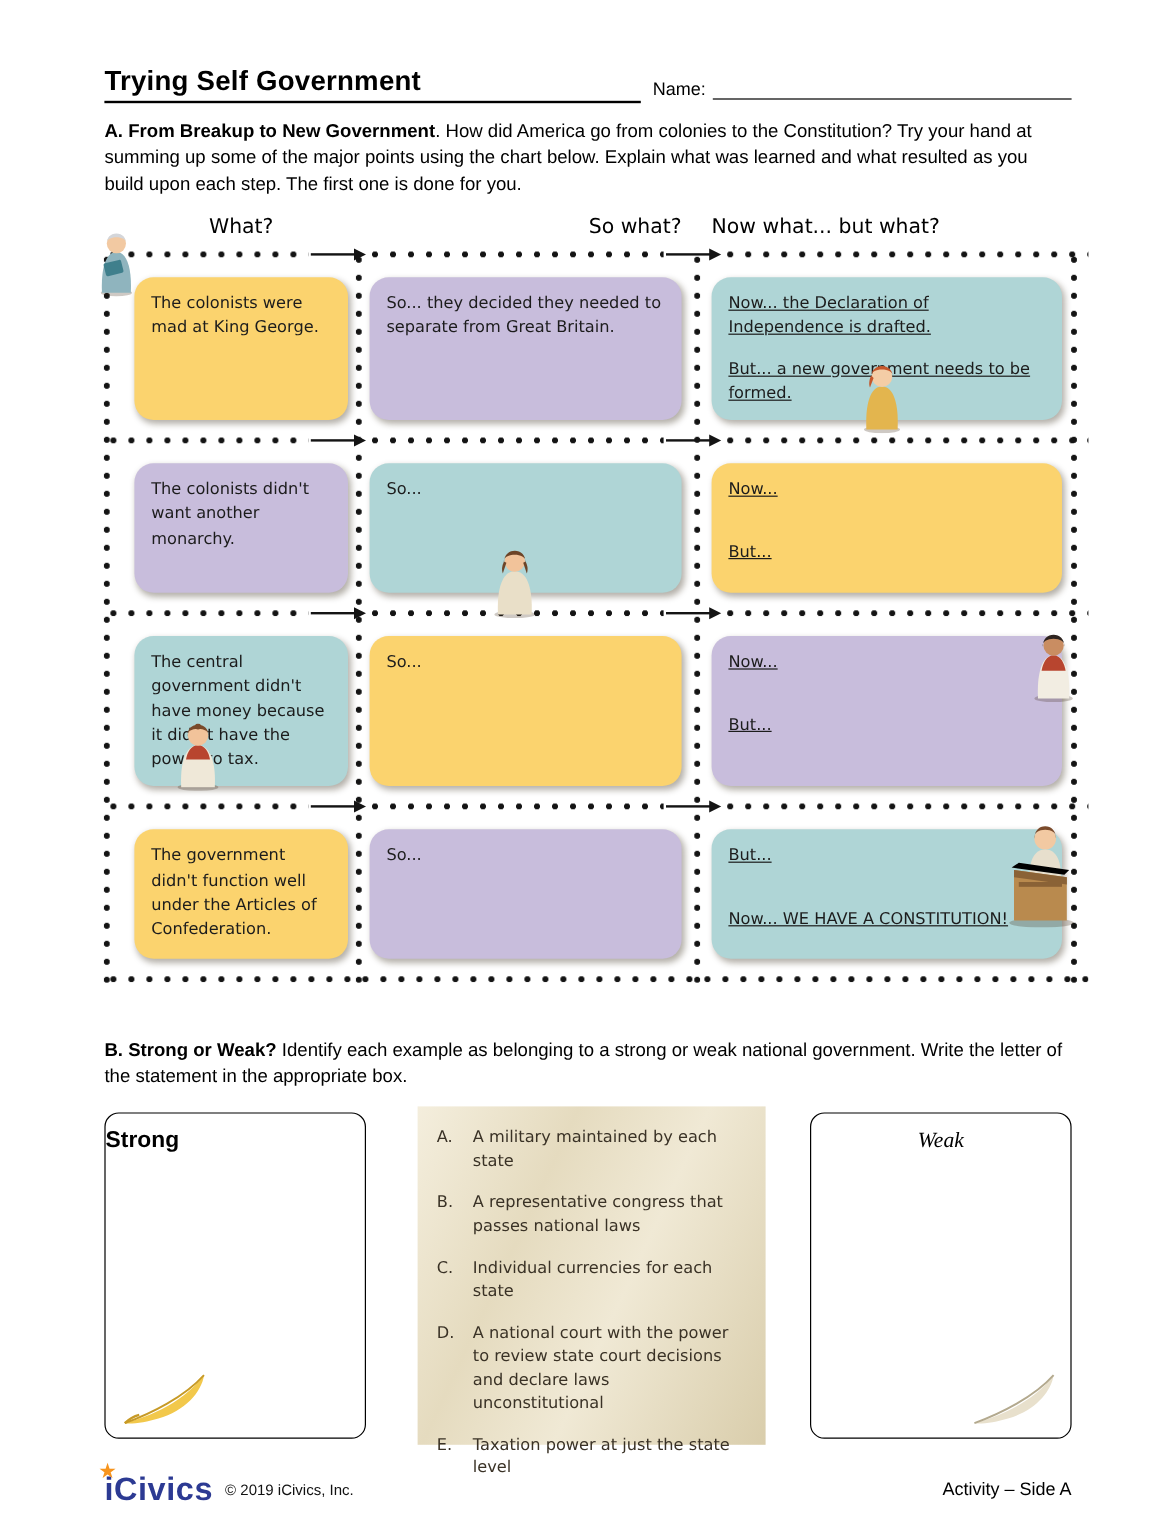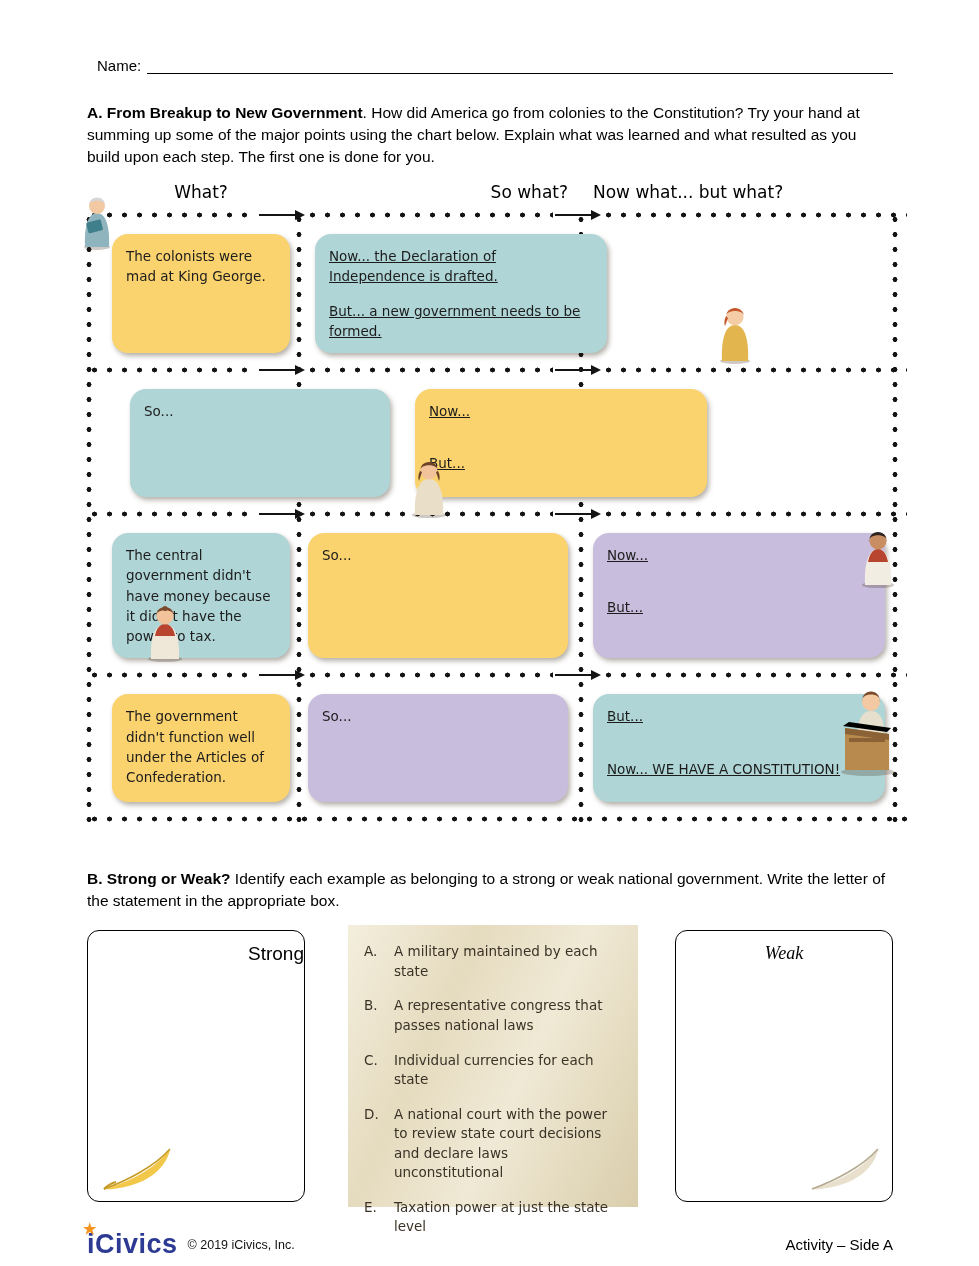--- a/index.html
+++ b/index.html
@@ -8,21 +8,21 @@
   .page { position:relative; width:979px; height:1266px; padding:54px 86px 0 87px; }
 
   
   .hdr { display:flex; align-items:flex-end; }
   .title { font-size:23px; font-weight:bold; letter-spacing:.2px;
            border-bottom:2.5px solid #000; padding-bottom:3px; flex:0 0 447px; }
   .name-label { font-size:15px; margin:0 6px 3px 10px; }
   .name-line { flex:1; border-bottom:1.4px solid #000; height:20px; margin-bottom:3px; }
 
   
-  .intro { margin-top:25px; font-size:15.5px; line-height:1.42; }
+  .intro { margin-top:13px; font-size:15.5px; line-height:1.42; }
   .intro b { font-weight:bold; }
 
   
   .chart { margin-top:14px; width:820px; }
   .col-headers { display:flex; padding-left:25px; padding-right:22px;
                  font-family:"DejaVu Sans", sans-serif; font-size:17px; font-weight:500; }
   .col-headers .ch1 { width:178px; text-align:center; }
   .col-headers .gap1 { width:18px; } .col-headers .gap2 { width:25px; }
   .col-headers .ch2 { width:260px; text-align:right; }
   .col-headers .ch3 { width:292px; }
@@ -54,21 +54,21 @@
   .spread  { gap:32px; }
 
   .char { position:absolute; z-index:3; }
 
   
   .secb { margin-top:44px; font-size:15.5px; line-height:1.42; }
   .secb b { font-weight:bold; }
   .b-row { display:flex; margin-top:18px; }
   .answer-box { width:218px; height:272px; border:1.6px solid #000; border-radius:12px;
                 background:#fff; position:relative; }
-  .strong-title { text-align:right; margin-top:12px; font-size:19px; font-weight:normal; }
+  .strong-title { text-align:left; margin-top:12px; font-size:19px; font-weight:bold; }
   .weak-title   { text-align:center; margin-top:12px; font-size:18px; font-style:italic;
                   font-family:"Liberation Serif", serif; }
   .statements { width:290px; height:282px; margin:-5px 37px 0 43px; padding:17px 18px 10px 16px;
                 background:linear-gradient(115deg,#f4eedd 0%,#e5dbbf 32%,#f0e9d5 58%,#d9cdab 100%); }
   .stmt { display:flex; margin-bottom:15px; font-family:"DejaVu Sans", sans-serif;
           font-size:13.5px; line-height:1.45; color:#3a3226; }
   .stmt .ltr { width:30px; flex:0 0 30px; }
   .quill { position:absolute; bottom:8px; }
   .quill.left { left:10px; } .quill.right { right:8px; }
 
@@ -79,20 +79,21 @@
   .logo .star { position:absolute; left:-4px; top:-9px; color:#f7941d; font-size:15px; }
   .copyright { font-size:12.5px; margin-left:10px; color:#111;text-align:right; }
   .side-label { margin-left:auto; font-size:15px; }
 </style>
 </head>
 <body>
 
 <div class="page">
 
   <div class="hdr">
+    <div class="title">Trying Self Government</div>
     <div class="name-label">Name:</div>
     <div class="name-line"></div>
   </div>
 
   <p class="intro"><b>A. From Breakup to New Government</b><span>. How did America go from colonies to the Constitution? Try your hand at summing up some of the major points using the chart below. Explain what was learned and what resulted as you build upon each step. The first one is done for you.</span></p>
 
   <div class="chart">
     <div class="col-headers">
       <div class="ch1">What?</div>
       <div class="gap1"></div>
@@ -111,34 +112,40 @@
         <div class="hdots s1"></div>
           <div class="arrow"></div>
         <div class="hdots s2"></div>
           <div class="arrow"></div>
         <div class="hdots s3"></div>
       </div>
       <div class="box-row">
         <div class="box c1 yellow">
             <div>The colonists were mad at King George.</div>
           </div>
+        <div class="box c2 purple">
+            <div>So... they decided they needed to separate from Great Britain.</div>
+          </div>
         <div class="box c3 teal now-box">
           <div>Now... the Declaration of Independence is drafted.</div>
           <div>But... a new government needs to be formed.</div>
         </div>
       </div>
 
       <div class="dot-line">
         <div class="hdots s1"></div>
           <div class="arrow"></div>
         <div class="hdots s2"></div>
           <div class="arrow"></div>
         <div class="hdots s3"></div>
       </div>
       <div class="box-row">
+        <div class="box c1 purple">
+            <div>The colonists didn't want another monarchy.</div>
+          </div>
         <div class="box c2 teal">
             <div>So...</div>
           </div>
         <div class="box c3 yellow now-box spread">
           <div>Now...</div>
           <div>But...</div>
         </div>
       </div>
 
       <div class="dot-line">

